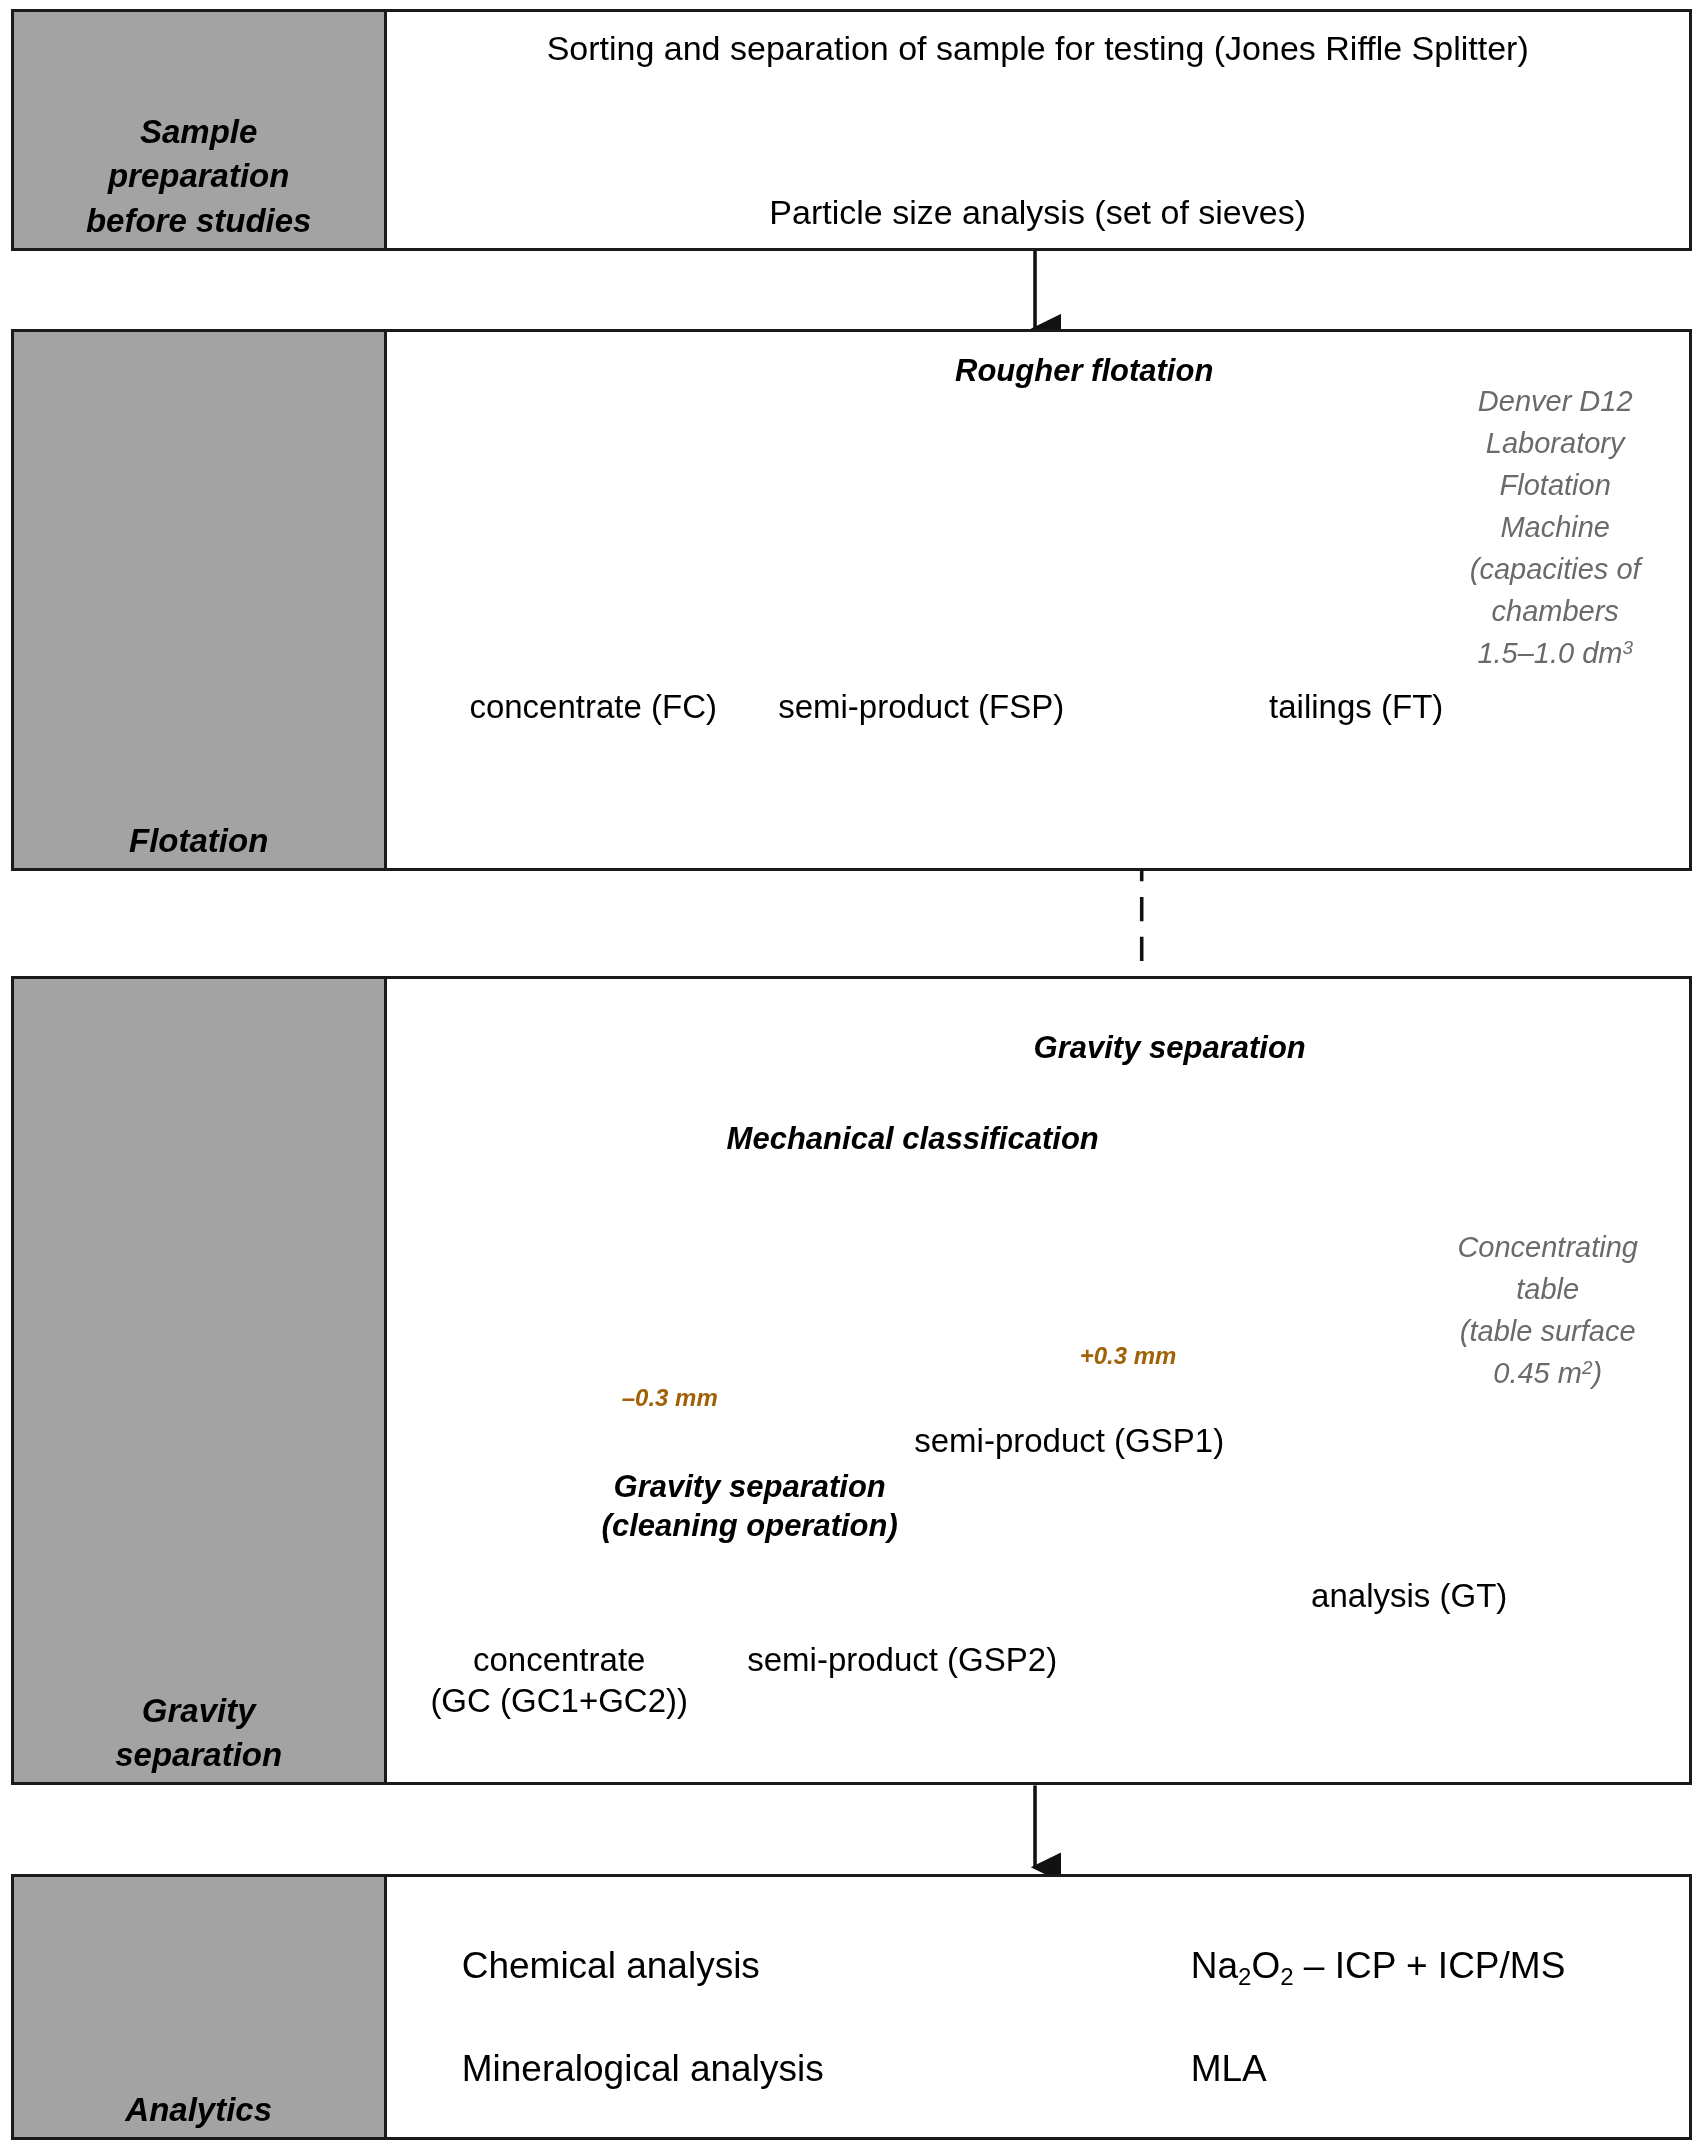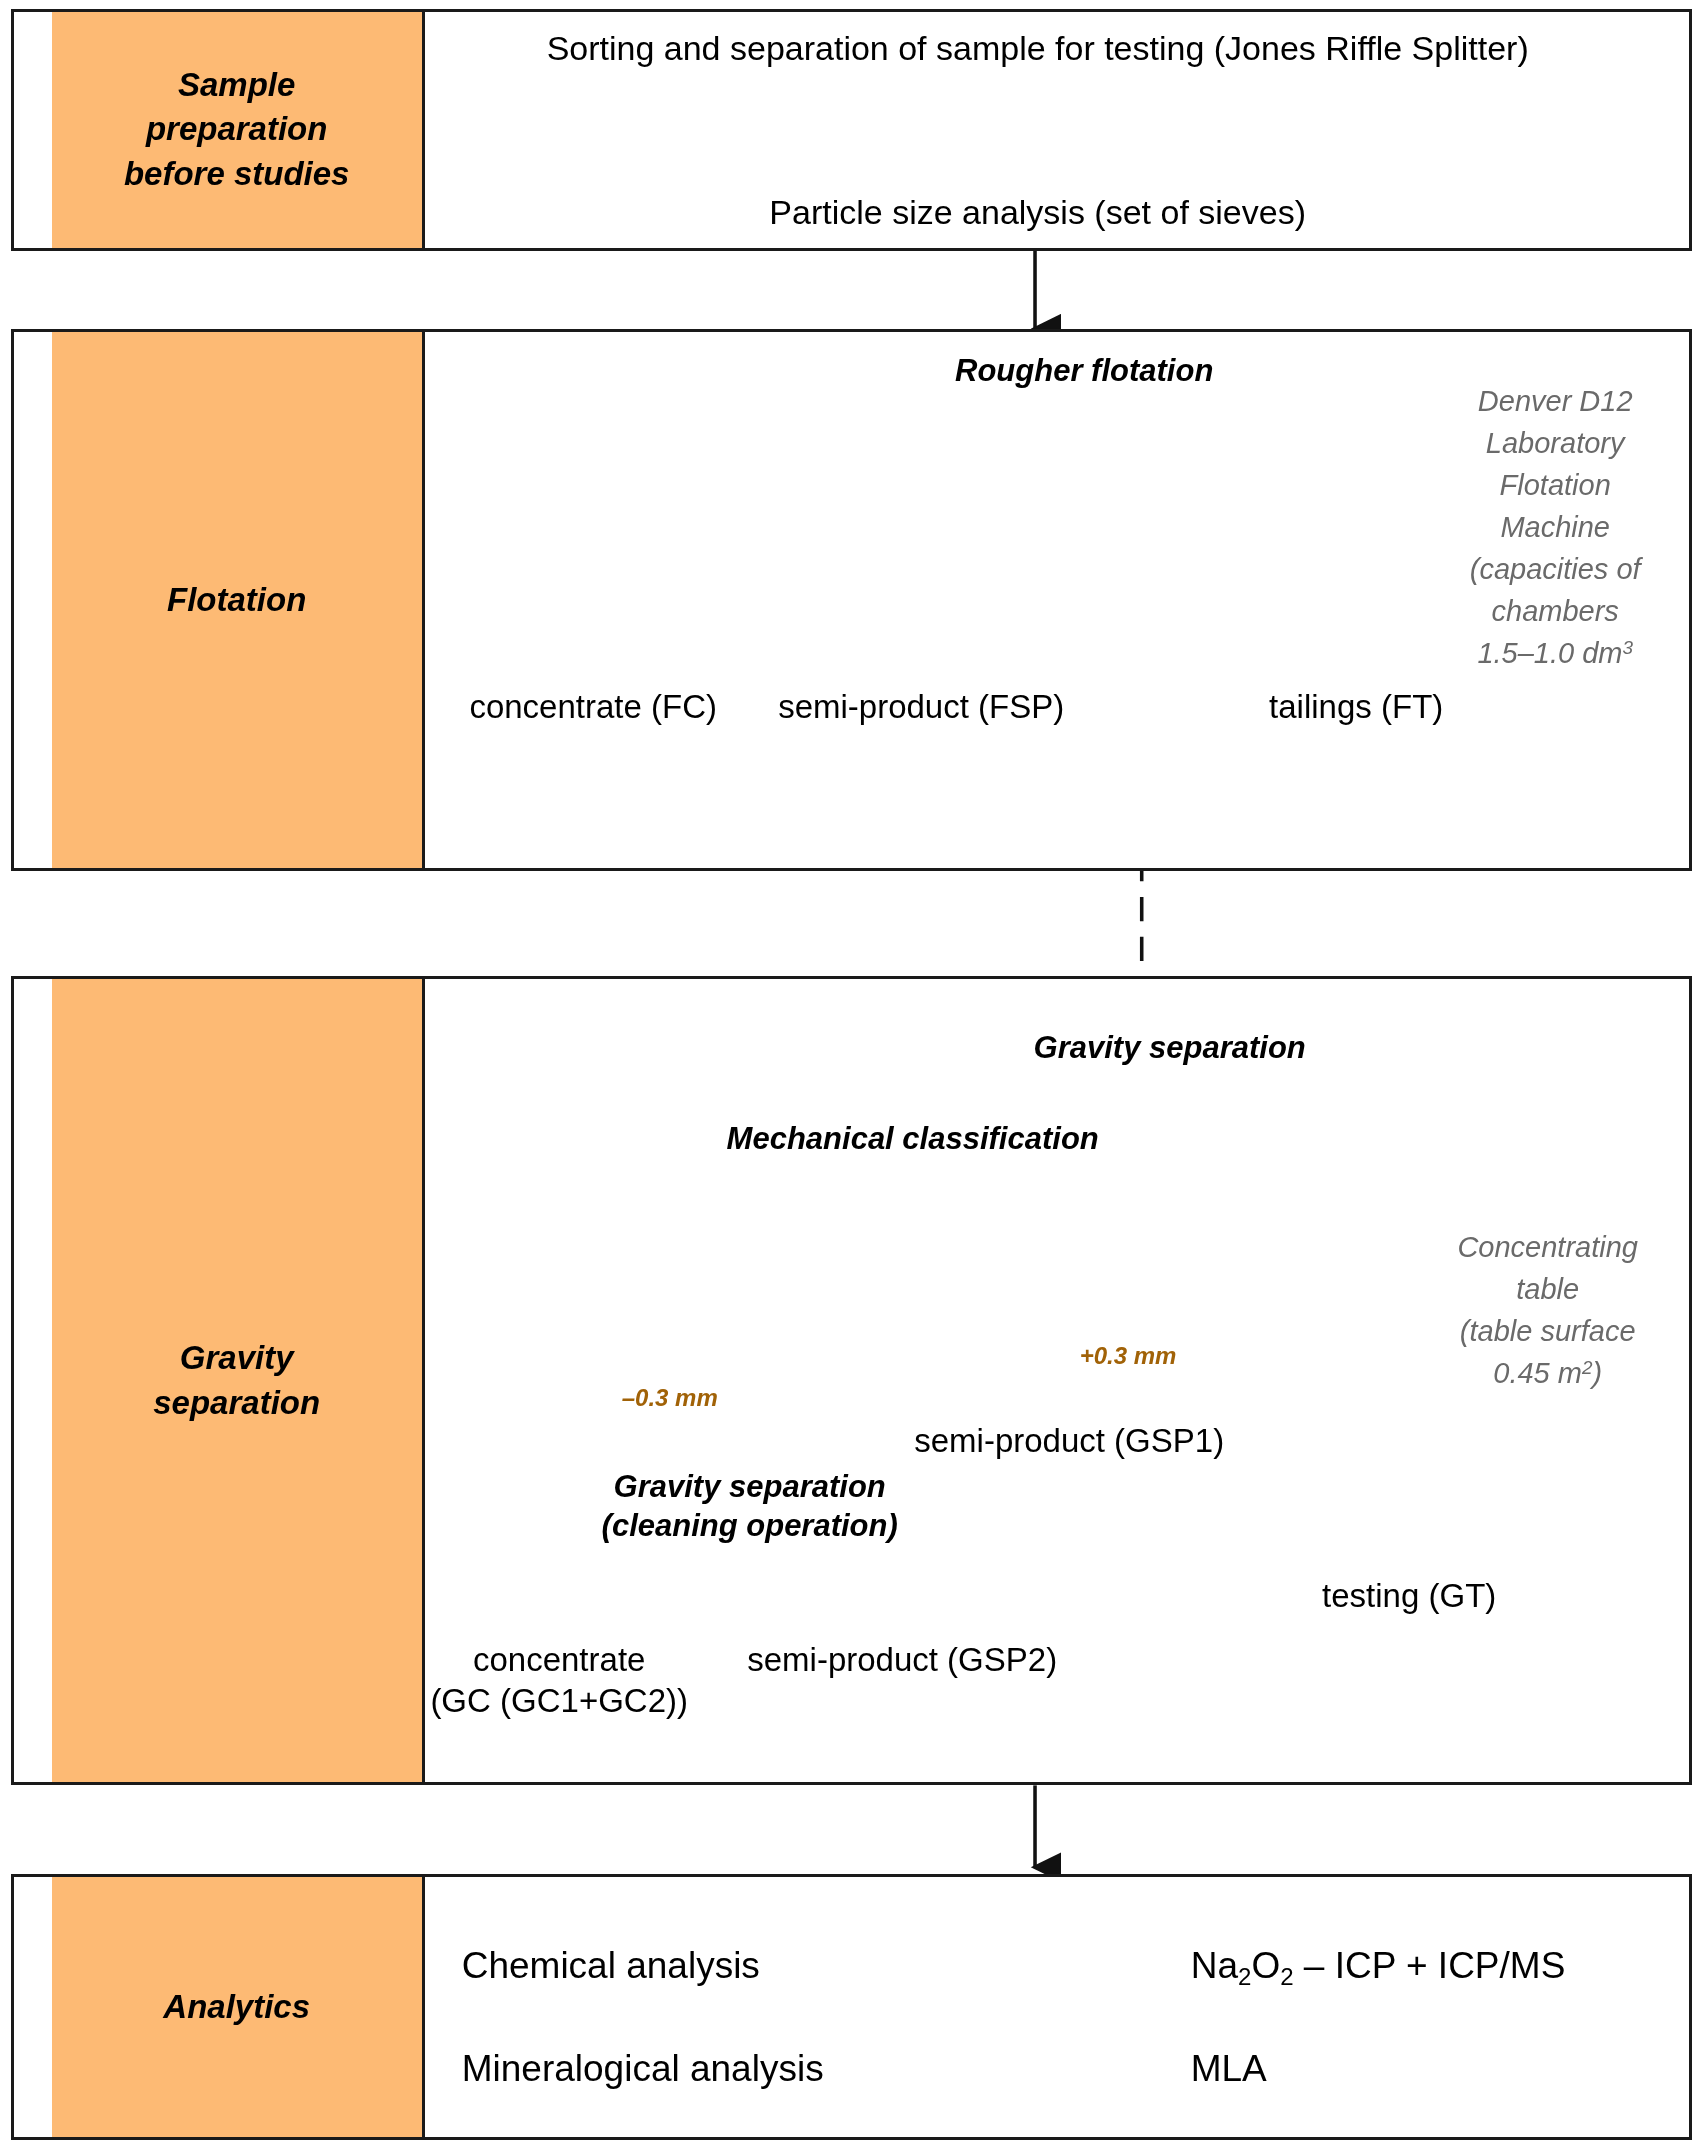--- a/index.html
+++ b/index.html
@@ -17,32 +17,31 @@
   .panel {
     position: absolute;
     border: 3.6px solid #1a1a1a;
     background: #ffffff;
   }
   .rowlabel {
     position: absolute;
     top: 0;
     left: 0;
     bottom: 0;
-    background: #fdba74;
+    background: #a3a3a3;
     border-right: 3.6px solid #1a1a1a;
     display: flex;
-    align-items: center;
+    align-items: flex-end;
     justify-content: center;
     text-align: center;
     font-style: italic;
     font-weight: bold;
     color: #000;
     line-height: 1.35;
     padding: 4.3px;
-    margin-left: 38px;
   }
   .body {
     position: absolute;
     top: 0; bottom: 0; right: 0;
   }
   .node {
     position: absolute;
     text-align: center;
     color: #000;
     white-space: nowrap;
@@ -203,21 +202,21 @@
         <div>(cleaning operation)</div>
       </div>
 
       <div class="node prod wrap" style="left:-41px; width:427px; top:660px; font-size:33px;">
         <div>concentrate</div>
         <div>(GC (GC1+GC2))</div>
       </div>
 
       <div class="node prod" style="left:302px; width:427px; top:660px; font-size:33px;">semi-product (GSP2)</div>
 
-      <div class="node prod" style="left:809px; width:427px; top:596px; font-size:33px;">testing (GT)</div>
+      <div class="node prod" style="left:809px; width:427px; top:596px; font-size:33px;">analysis (GT)</div>
 
       <div class="edgelbl" style="left:235px; top:405px;">–0.3 mm</div>
 
       <div class="edgelbl" style="left:693px; top:363px;">+0.3 mm</div>
 
       <div class="sidenote" style="left:1033px; width:256px; top:247px; font-size:29px;">
         <div>Concentrating</div>
         <div>table</div>
         <div>(table surface</div>
         <div><span>0.45 m</span><sup>2</sup><span>)</span></div>

